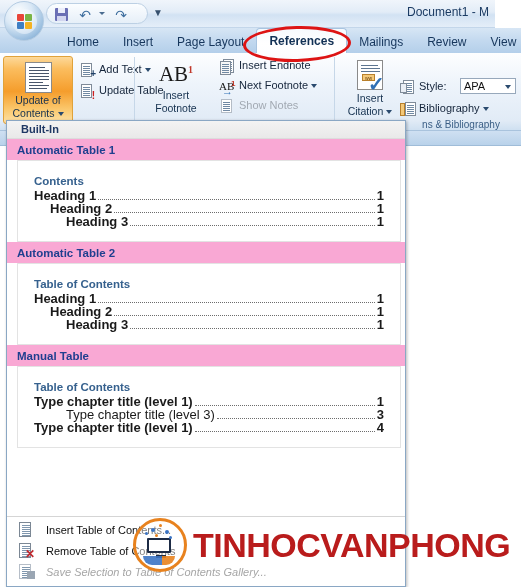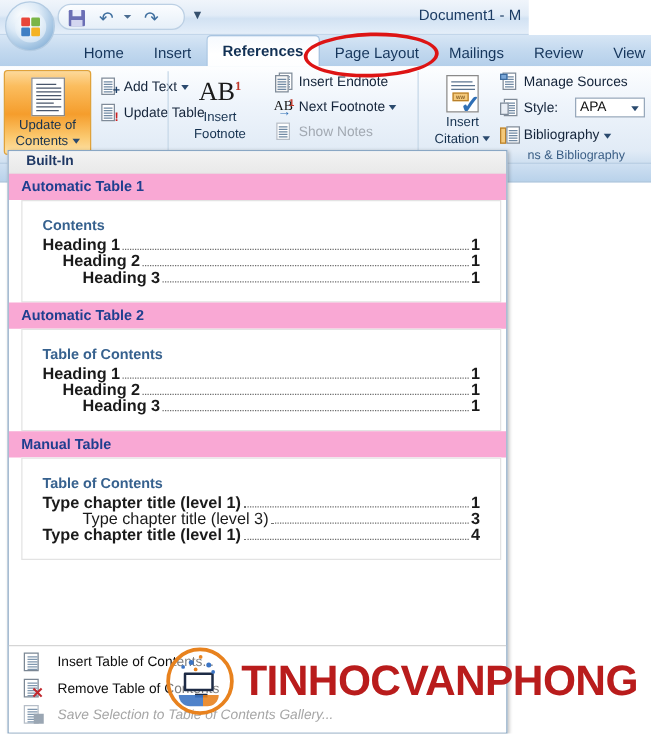--- a/index.html
+++ b/index.html
@@ -12,21 +12,21 @@
   #app {
     position: relative;
     width: 521px; height: 587px;
     background: #ffffff;
     overflow: hidden;
   }
 
   
   .titlebar {
     position: absolute; left: 0; top: 0;
-    width: 423px; height: 28px;
+    width: 495px; height: 28px;
     background: linear-gradient(to bottom, #f0f5fb 0%, #e2ecf7 45%, #d2e2f3 55%, #e4eef9 100%);
     border-bottom: 1px solid #c3d6ea;
   }
   .title-text {
     position: absolute; right: 6px; top: 5px;
     font-size: 12px; color: #1b3b63;
     white-space: nowrap;
   }
 
   
@@ -488,22 +488,22 @@
     <div class="qat-btn qat-undo"><span class="arrow-glyph">↶</span></div>
     <div class="qat-caret-sm"></div>
     <div class="qat-btn qat-redo"><span class="arrow-glyph">↷</span></div>
   </div>
   <div class="qat-more">▼</div>
 
   <div class="tabstrip">
     <div class="tabs">
       <div class="tab">Home</div>
       <div class="tab">Insert</div>
+      <div class="tab">Page Layout</div>
       <div class="tab active">References</div>
-      <div class="tab">Page Layout</div>
       <div class="tab">Mailings</div>
       <div class="tab">Review</div>
       <div class="tab">View</div>
     </div>
   </div>
 
   <div class="ribbon">
 
     <div class="rgroup" style="left:0; width:136px;">
       <div class="toc-btn">
@@ -561,23 +561,20 @@
           <i style="top:10px;width:19px;"></i>
           <span class="cit-box">ww</span>
           <span class="cit-chk">✓</span>
         </div>
         <div class="ab-label">
           <span>Insert</span><br>
           <span>Citation</span><span class="caret-dn"></span>
         </div>
       </div>
 
-      <div class="smallcmd" style="left:64px; top:5px;">
-        <span class="cmd-ic"><span class="doc-ic" style="left:2px;"></span><span style="position:absolute;left:0;top:1px;width:6px;height:5px;background:#7aa7d8;border:1px solid #3c6b9e;"></span></span><span>Manage Sources</span>
-      </div>
 
       <div class="smallcmd" style="left:64px; top:26px;">
         <span class="cmd-ic"><span class="doc-ic" style="left:3px;"></span><span style="position:absolute;left:0;top:3px;width:7px;height:10px;background:#e9eef5;border:1px solid #7f8b99;"></span></span><span>Style:</span>
       </div>
       <div class="style-box" style="left:124px; top:25px;">
         <span>APA</span>
         <span class="caret-dn"></span>
       </div>
 
       <div class="smallcmd" style="left:64px; top:48px;">

